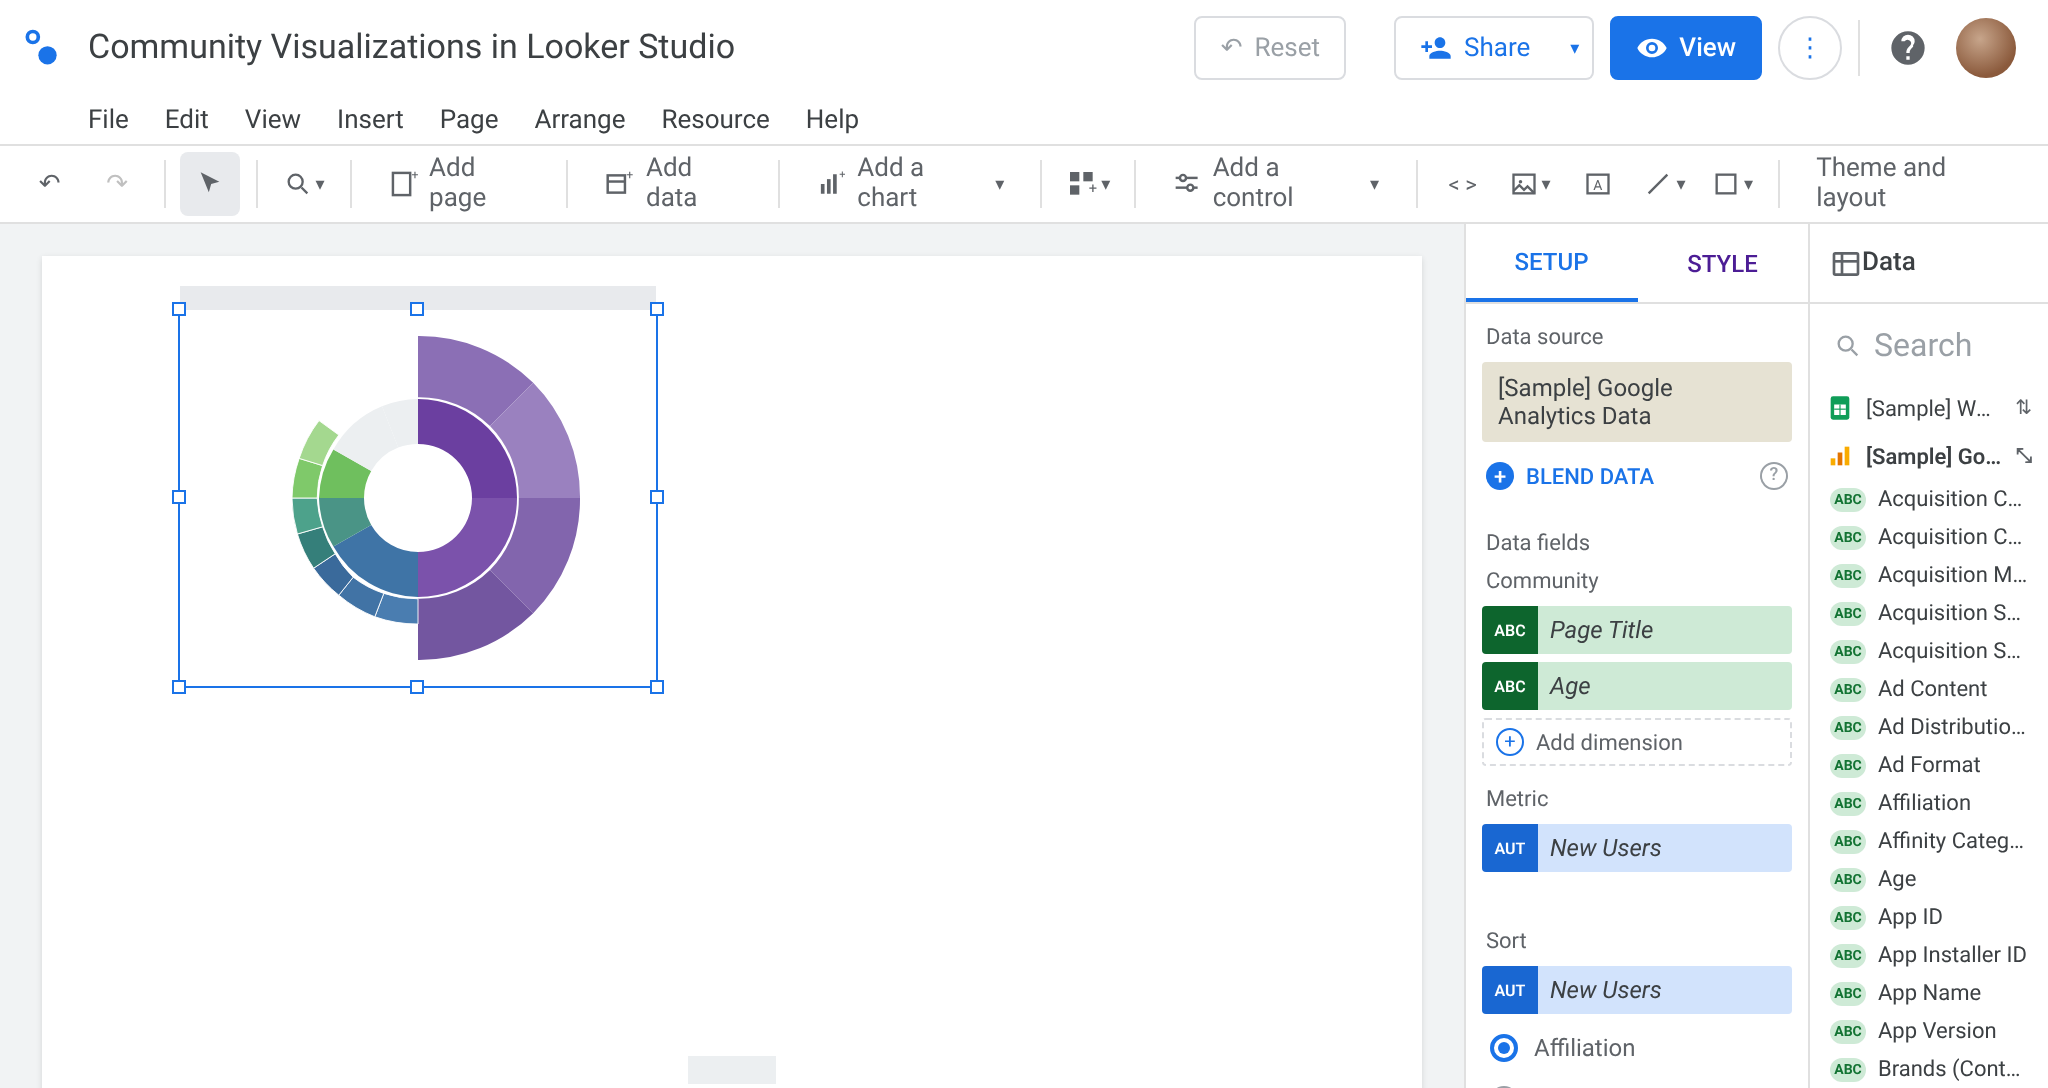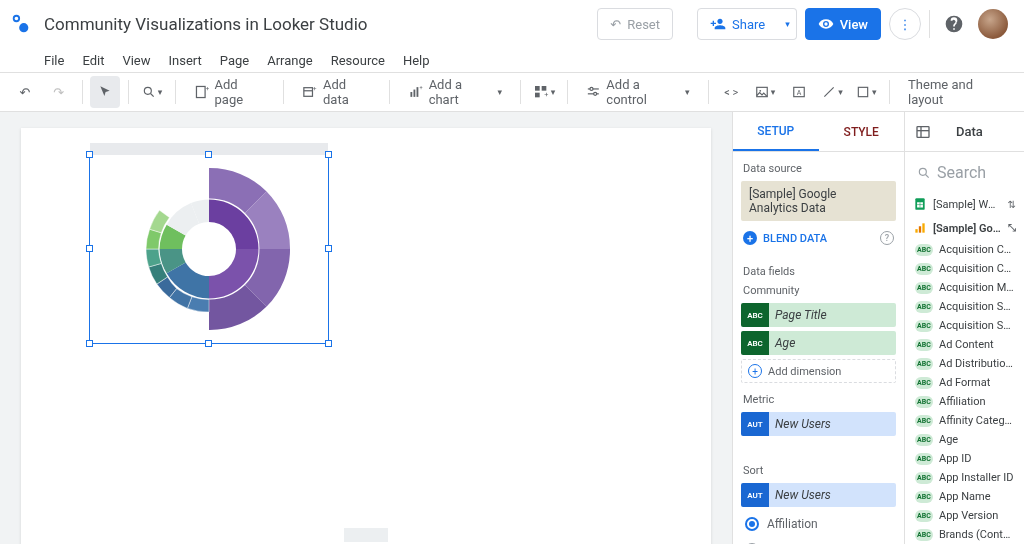--- a/index.html
+++ b/index.html
@@ -41,42 +41,42 @@
 .handle { position: absolute; width: 7px; height: 7px; background: #fff; border: 1px solid #1a73e8; }
 .h-nw { top: -4px; left: -4px; } .h-n { top: -4px; left: calc(50% - 4px); } .h-ne { top: -4px; right: -4px; }
 .h-w { top: calc(50% - 4px); left: -4px; } .h-e { top: calc(50% - 4px); right: -4px; }
 .h-sw { bottom: -4px; left: -4px; } .h-s { bottom: -4px; left: calc(50% - 4px); } .h-se { bottom: -4px; right: -4px; }
 .sunburst { position: absolute; left: 50%; top: 50%; transform: translate(-50%, -50%); }
 
 
 .config { width: 172px; border-left: 1px solid #e0e0e0; overflow-y: auto; font-size: 12px; }
 .config::-webkit-scrollbar { width: 0; }
 .tabs { display: flex; height: 40px; border-bottom: 1px solid #e0e0e0; }
-.tab { flex: 1; display: flex; align-items: center; justify-content: center; font-size: 12px; font-weight: 500; cursor: pointer; color: #7f1d1d; }
+.tab { flex: 1; display: flex; align-items: center; justify-content: center; font-size: 12px; font-weight: 500; cursor: pointer; color: #4c1d95; }
 .tab.active { color: #1a73e8; border-bottom: 2px solid #1a73e8; }
 .section-label { font-size: 11px; color: #5f6368; padding: 10px 10px 6px; }
 .ds-chip { margin: 0 8px 6px; background: #e6e2d3; padding: 6px 8px; border-radius: 2px; font-size: 12px; color: #3c4043; }
 .blend { display: flex; align-items: center; gap: 6px; padding: 4px 10px 10px; color: #1a73e8; font-size: 11px; font-weight: 500; }
 .blend-plus { width: 14px; height: 14px; border-radius: 50%; background: #1a73e8; color: #fff; display: inline-flex; align-items: center; justify-content: center; font-size: 11px; }
 .blend-help { margin-left: auto; color: #9aa0a6; width:14px; height:14px; border:1px solid #9aa0a6; border-radius:50%; display:inline-flex; align-items:center; justify-content:center; font-size:9px; }
 .dim-chip { margin: 0 8px 4px; display: flex; align-items: center; height: 24px; border-radius: 2px; overflow: hidden; font-size: 12px; }
 .dim-chip .badge { width: 28px; height: 100%; display: inline-flex; align-items: center; justify-content: center; font-size: 8px; font-weight: 600; color: #fff; }
 .dim-chip .lbl { flex: 1; padding: 0 6px; height: 100%; display: flex; align-items: center; }
 .chip-green { } .chip-green .badge { background: #0d652d; } .chip-green .lbl { background: #ceead6; font-style: italic; }
 .chip-blue { } .chip-blue .badge { background: #1967d2; } .chip-blue .lbl { background: #d2e3fc; font-style: italic; }
 .add-dim { margin: 0 8px 8px; display: flex; align-items: center; gap: 6px; height: 24px; border: 1px dashed #dadce0; border-radius: 2px; padding: 0 6px; color: #5f6368; font-size: 11px; }
 .add-dim .plus { width: 14px; height: 14px; border-radius: 50%; border: 1px solid #1a73e8; color: #1a73e8; display: inline-flex; align-items: center; justify-content: center; font-size: 10px; }
 .radio-row { display: flex; align-items: center; gap: 8px; padding: 6px 12px; color: #5f6368; font-size: 12px; }
 .radio { width: 14px; height: 14px; border-radius: 50%; border: 2px solid #9aa0a6; display: inline-block; position: relative; }
 .radio.on { border-color: #1a73e8; }
 .radio.on::after { content: ''; position: absolute; inset: 2px; border-radius: 50%; background: #1a73e8; }
 
 
 .data-panel { width: 120px; border-left: 1px solid #e0e0e0; display: flex; flex-direction: column; }
-.data-header { display: flex; align-items: center; gap: 25px; height: 40px; padding: 0 10px; font-weight: 500; border-bottom: 1px solid #e0e0e0; }
+.data-header { display: flex; align-items: center; gap: 0; height: 40px; padding: 0 10px; font-weight: 500; border-bottom: 1px solid #e0e0e0; }
 .data-search { display: flex; align-items: center; gap: 6px; height: 30px; margin: 6px 6px 4px; padding: 0 6px; color: #9aa0a6; font-size: 16px; border-bottom: 1px solid transparent; }
 .ds-row { display: flex; align-items: center; gap: 6px; padding: 5px 8px; font-size: 11px; cursor: pointer; }
 .ds-row.active { font-weight: 600; }
 .ds-icon { width: 14px; height: 14px; flex: 0 0 auto; }
 .ds-expand { margin-left: auto; color: #5f6368; font-size: 10px; }
 .field-row { display: flex; align-items: center; gap: 6px; padding: 3px 8px 3px 10px; font-size: 11px; color: #3c4043; cursor: grab; white-space: nowrap; overflow: hidden; text-overflow: ellipsis; }
 .field-badge { width: 18px; height: 12px; border-radius: 6px; background: #ceead6; color: #137333; font-size: 7px; font-weight: 700; display: inline-flex; align-items: center; justify-content: center; flex: 0 0 auto; }
 .field-name { overflow: hidden; text-overflow: ellipsis; }
 .data-list { overflow-y: auto; flex: 1; }
 .data-list::-webkit-scrollbar { width: 0; }

